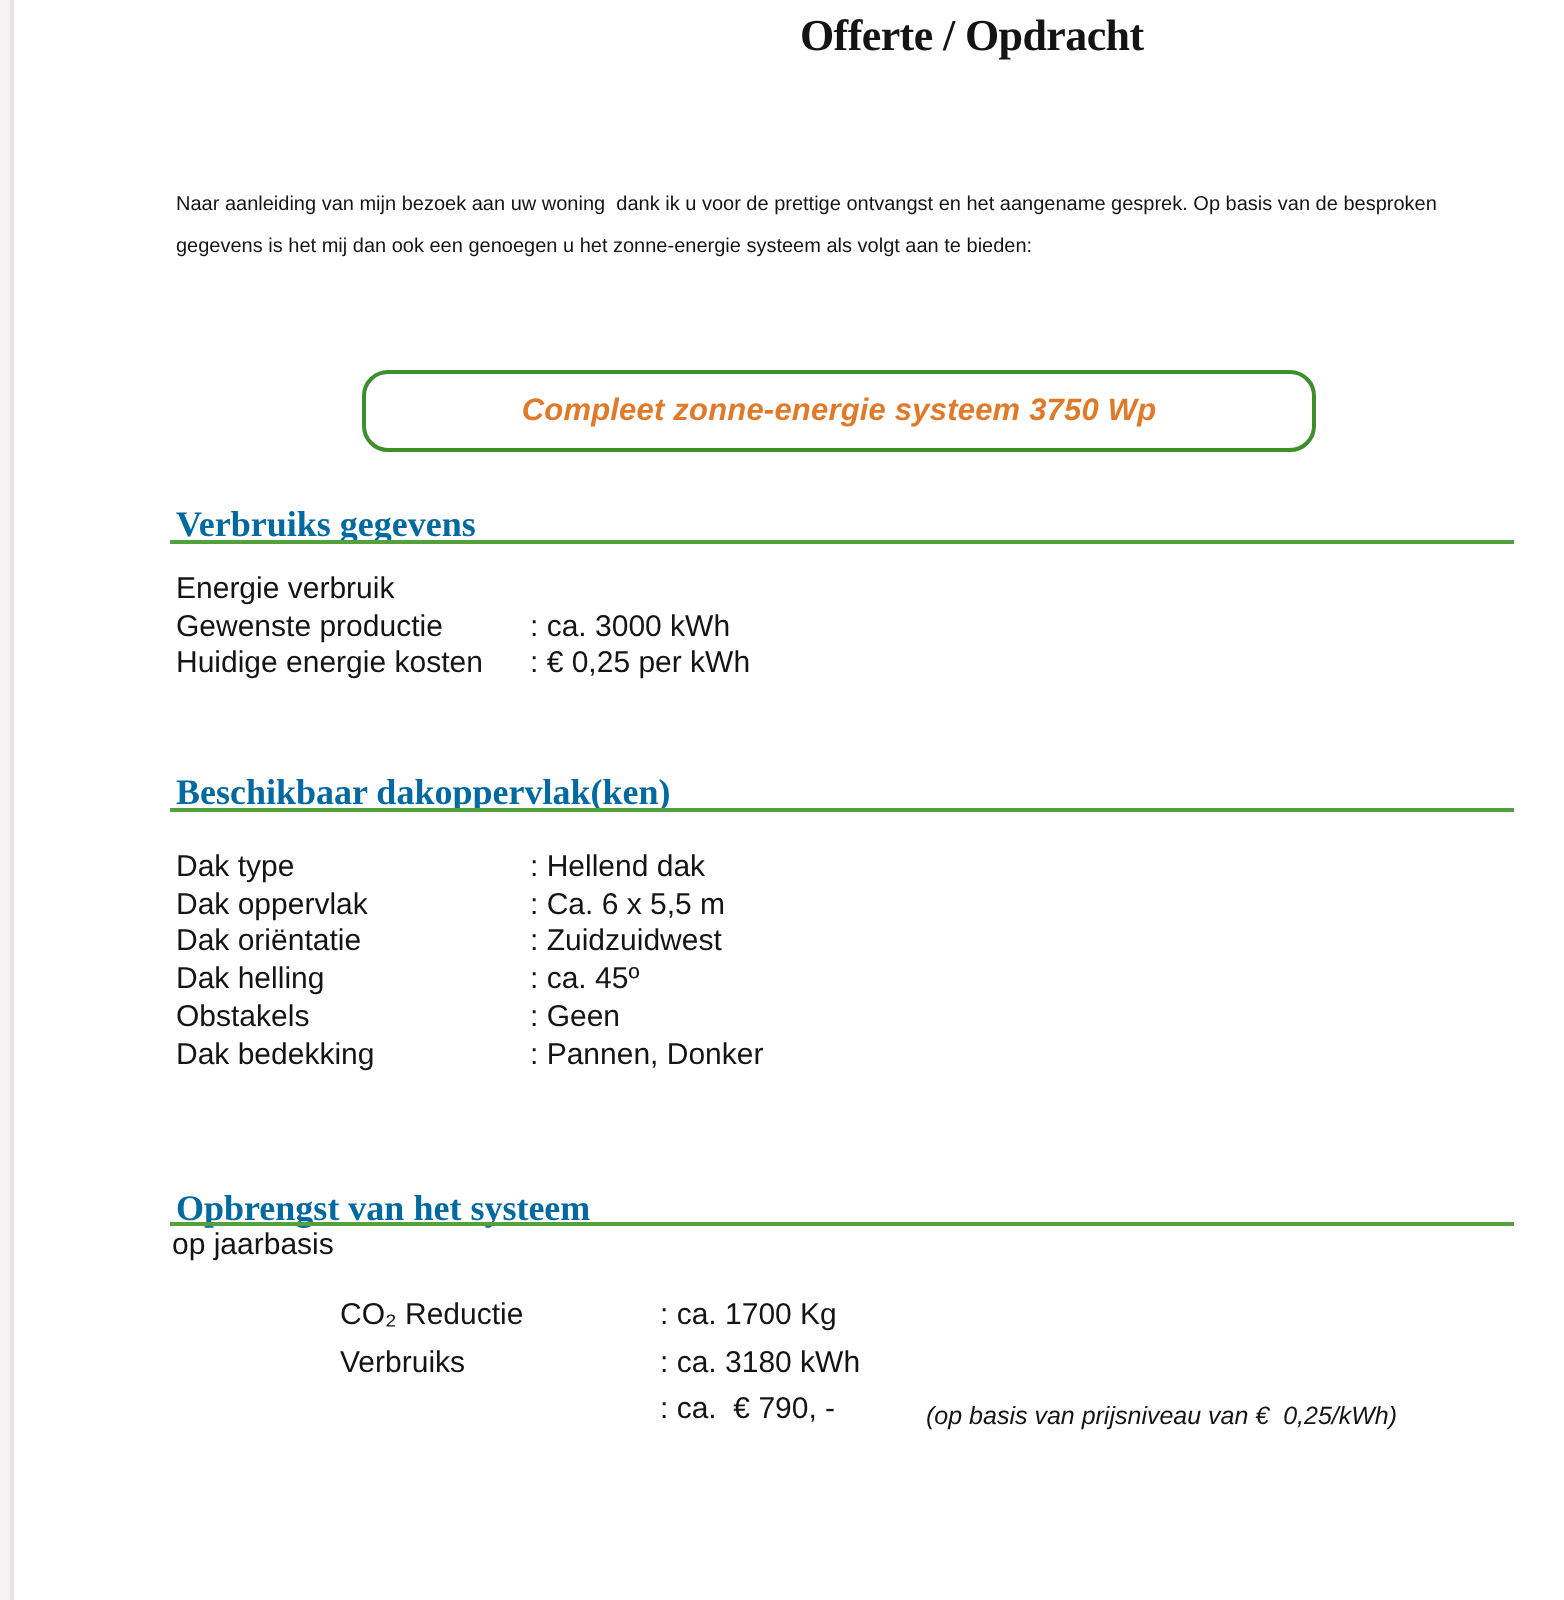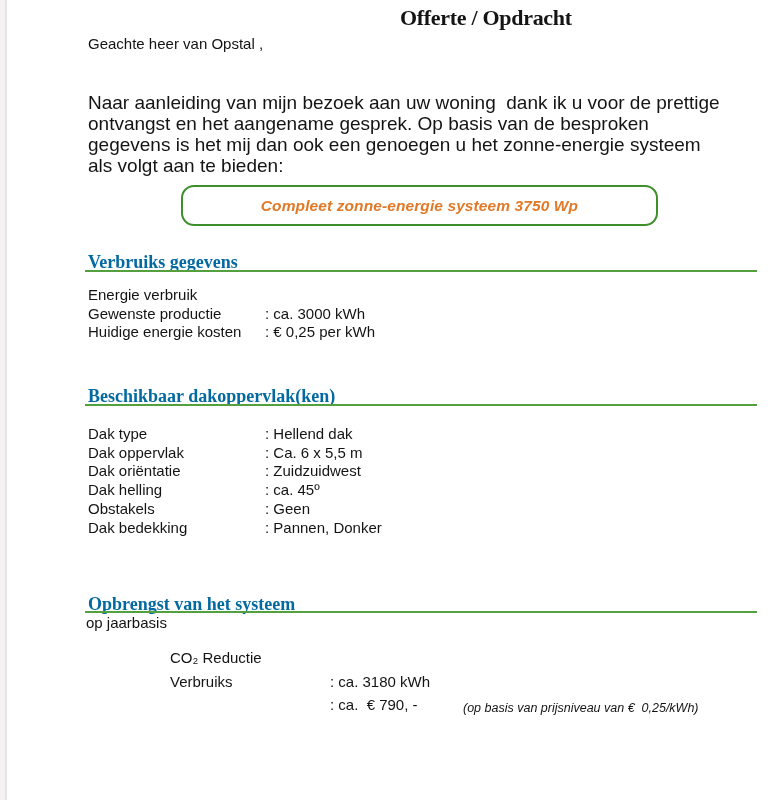--- a/index.html
+++ b/index.html
@@ -31,21 +31,21 @@
   .salutation {
     position: absolute;
     left: 88px; top: 35px;
     font-size: 15px;
     white-space: pre;
   }
   .intro {
     position: absolute;
     left: 88px; top: 92px;
     width: 634px;
-    font-size: 19px;
+    font-size: 10px;
     line-height: 21px;
     white-space: pre-wrap;
   }
   .banner {
     position: absolute;
     left: 181px; top: 185px;
     width: 477px; height: 41px;
     box-sizing: border-box;
     border: 2.5px solid #3d8f2c;
     border-radius: 13px;
@@ -109,21 +109,20 @@
   }
 </style>
 </head>
 <body>
 
 <div id="page">
   <div class="page-edge"></div>
 
   <div class="doc-title">Offerte / Opdracht</div>
 
-  <div class="salutation">Geachte heer van Opstal ,</div>
 
   <div class="intro">Naar aanleiding van mijn bezoek aan uw woning  dank ik u voor de prettige ontvangst en het aangename gesprek. Op basis van de besproken gegevens is het mij dan ook een genoegen u het zonne-energie systeem als volgt aan te bieden:</div>
 
   <div class="banner">
     <span class="banner-label">Compleet zonne-energie systeem 3750 Wp</span>
   </div>
 
   <div class="section-heading" style="top:252px">Verbruiks gegevens</div>
   <div class="rule" style="top:270px"></div>
   <div class="rows" style="top:286px">
@@ -169,20 +168,21 @@
     </div>
   </div>
 
   <div class="section-heading" style="top:594px">Opbrengst van het systeem</div>
   <div class="rule" style="top:611px"></div>
   <div class="subheading" style="top:614px">op jaarbasis</div>
 
   <div class="rows indented" style="top:646px">
     <div class="row">
       <span class="label">CO₂ Reductie</span>
+      <span class="value">: ca. 1700 Kg</span>
     </div>
     <div class="row">
       <span class="label">Verbruiks</span>
       <span class="value">: ca. 3180 kWh</span>
     </div>
     <div class="row">
       <span class="label"></span>
       <span class="value">: ca.  € 790, -</span>
       <span class="note">(op basis van prijsniveau van €  0,25/kWh)</span>
     </div>

